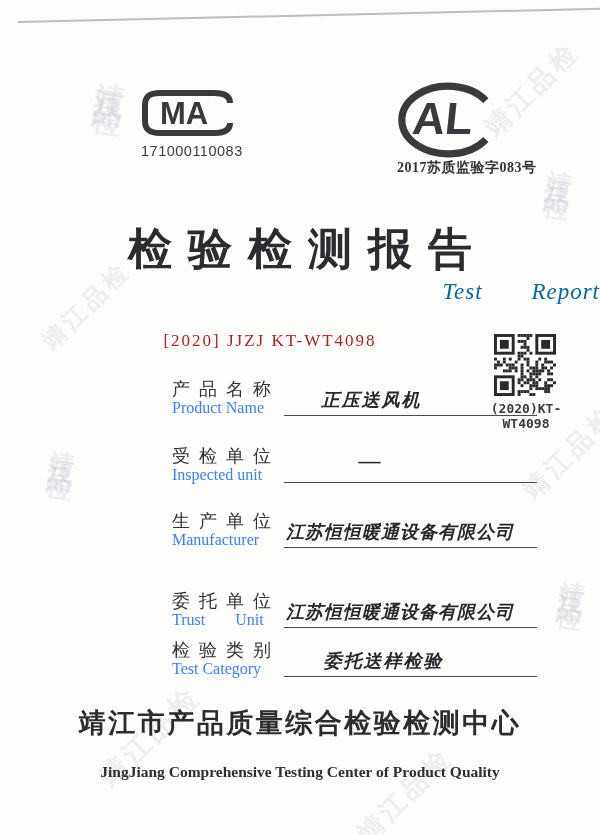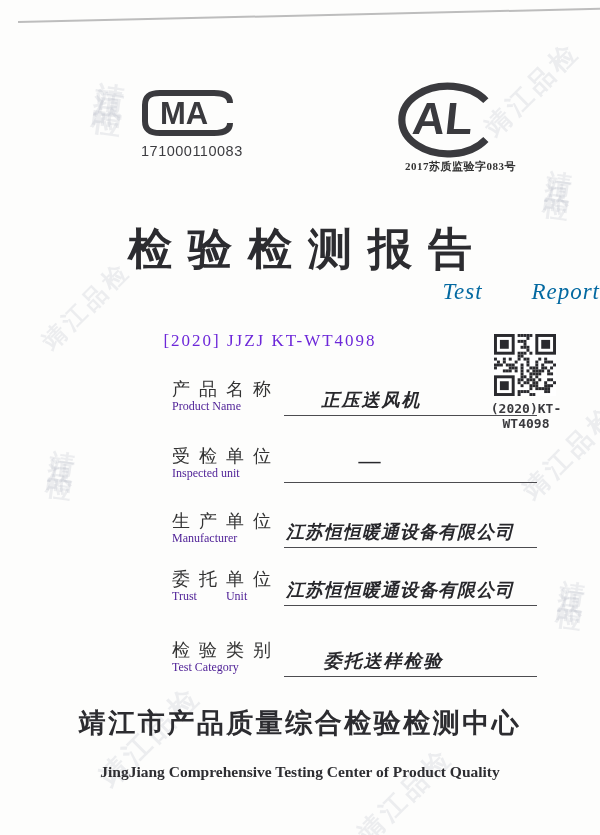--- a/index.html
+++ b/index.html
@@ -32,60 +32,60 @@
   
   .cma{position:absolute;left:138px;top:88px;}
   .cma-number{
     position:absolute;left:141px;top:143px;
     font-family:"Liberation Sans","DejaVu Sans",sans-serif;
     font-size:14.5px;letter-spacing:.5px;color:#3c3c40;
   }
   .cal{position:absolute;left:394px;top:80px;}
   .cal-number{
     position:absolute;left:397px;top:159px;
-    font-size:11px;font-weight:bold;color:#333;letter-spacing:.5px;margin-left:8px;
+    font-size:14px;font-weight:bold;color:#333;letter-spacing:.5px;
   }
 
   
   .title-zh{
     position:absolute;left:0;top:220px;width:100%;
     text-align:center;
     font-size:44px;font-weight:bold;color:#2c2c30;
     letter-spacing:16px;text-indent:16px;
   }
   .title-en{
     position:absolute;left:0;top:279px;width:100%;
     text-align:right;
     font-size:23px;color:#0369a1;word-spacing:42px;letter-spacing:1px;font-style:italic;
   }
   .report-no{
     position:absolute;left:0;top:331px;width:100%;
     text-align:center;text-indent:-60px;
-    font-size:17px;color:#6d28d9;letter-spacing:2px;font-weight:500;
+    font-size:17px;color:#b91c1c;letter-spacing:2px;font-weight:500;
   }
 
   
   .qr{position:absolute;left:494px;top:334px;width:62px;height:62px;}
   .qr svg{display:block;}
   .qr-caption{
     position:absolute;left:478px;top:401px;width:96px;
     text-align:center;
     font-family:"DejaVu Sans Mono","Liberation Mono",monospace;
     font-size:13px;font-weight:bold;color:#3a3a3e;letter-spacing:0;
   }
 
   
   .field-row{position:absolute;left:143px;width:368px;height:58px;margin-left:29px;}
   .f-label-zh{
     position:absolute;left:0;top:0;
     font-size:18px;letter-spacing:9px;color:#333;white-space:nowrap;
   }
   .f-label-en{
     position:absolute;left:0;top:22px;
-    font-size:12px;color:#4c1d95;white-space:nowrap;
+    font-size:16px;color:#3b82f6;white-space:nowrap;
   }
   .f-label-en.spread{word-spacing:26px;}
   .f-line{
     position:absolute;left:112px;top:8px;width:253px;height:31px;
     border-bottom:1.5px solid #4c4c50;
     display:flex;align-items:flex-end;justify-content:center;
     box-sizing:border-box;
   }
   .f-value{
     font-size:18px;font-weight:600;font-style:italic;
@@ -301,21 +301,21 @@
   </div>
 
   <div class="field-row" style="top:509px;">
     <div class="f-label-zh">生产单位</div>
     <div class="f-label-en">Manufacturer</div>
     <div class="f-line left-val">
       <span class="f-value">江苏恒恒暖通设备有限公司</span>
     </div>
   </div>
 
-  <div class="field-row" style="top:567px;">
+  <div class="field-row" style="top:589px;">
     <div class="f-label-zh">委托单位</div>
     <div class="f-label-en spread">Trust Unit</div>
     <div class="f-line left-val">
       <span class="f-value">江苏恒恒暖通设备有限公司</span>
     </div>
   </div>
 
   <div class="field-row" style="top:638px;">
     <div class="f-label-zh">检验类别</div>
     <div class="f-label-en">Test Category</div>

